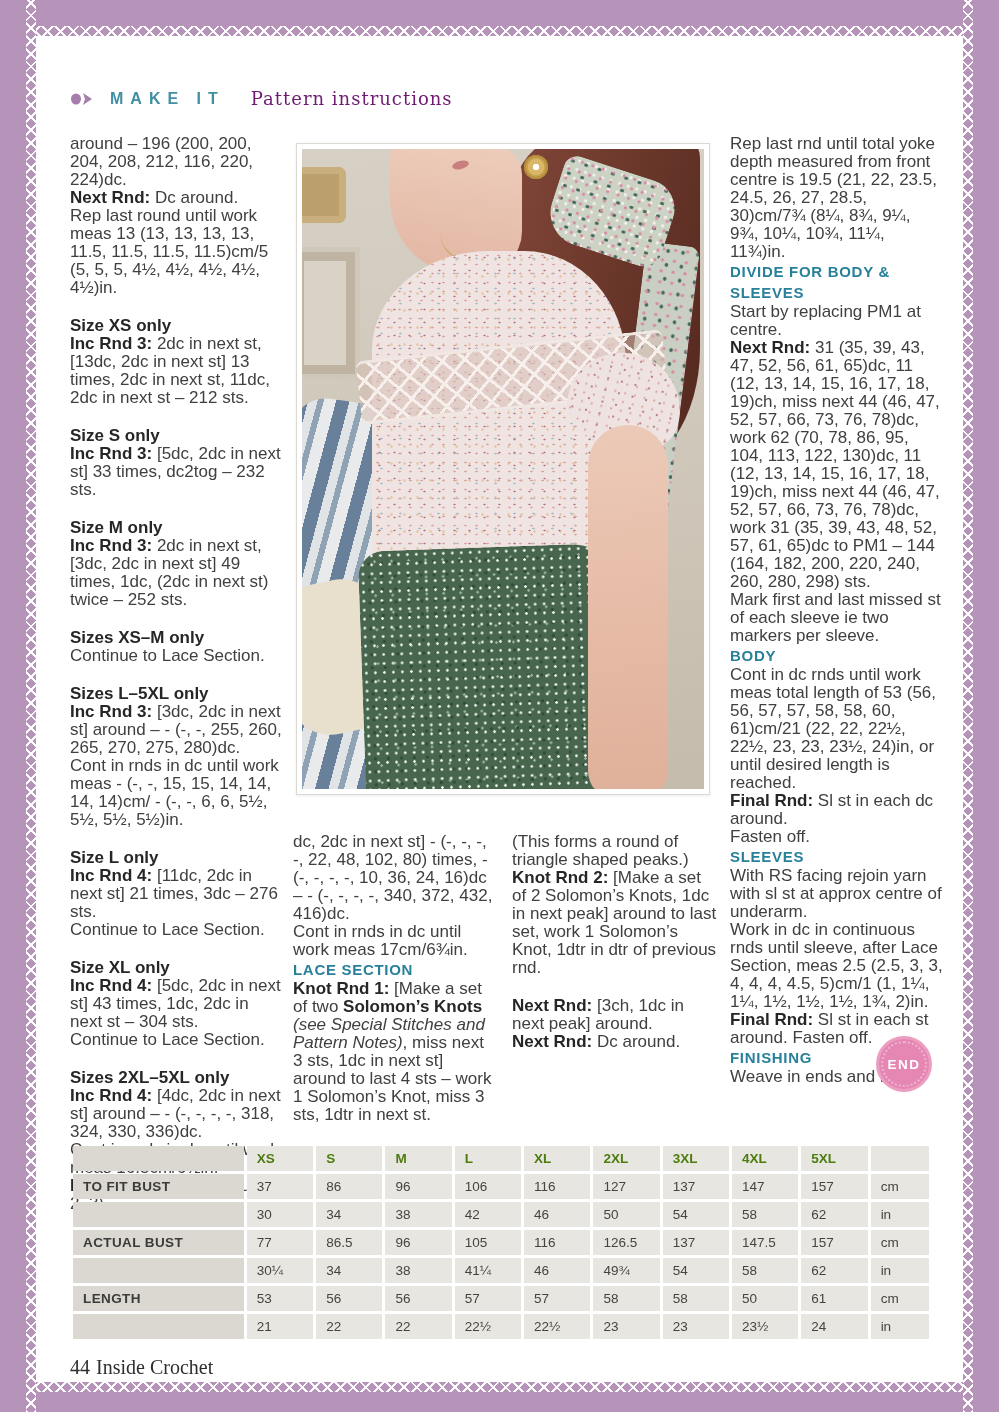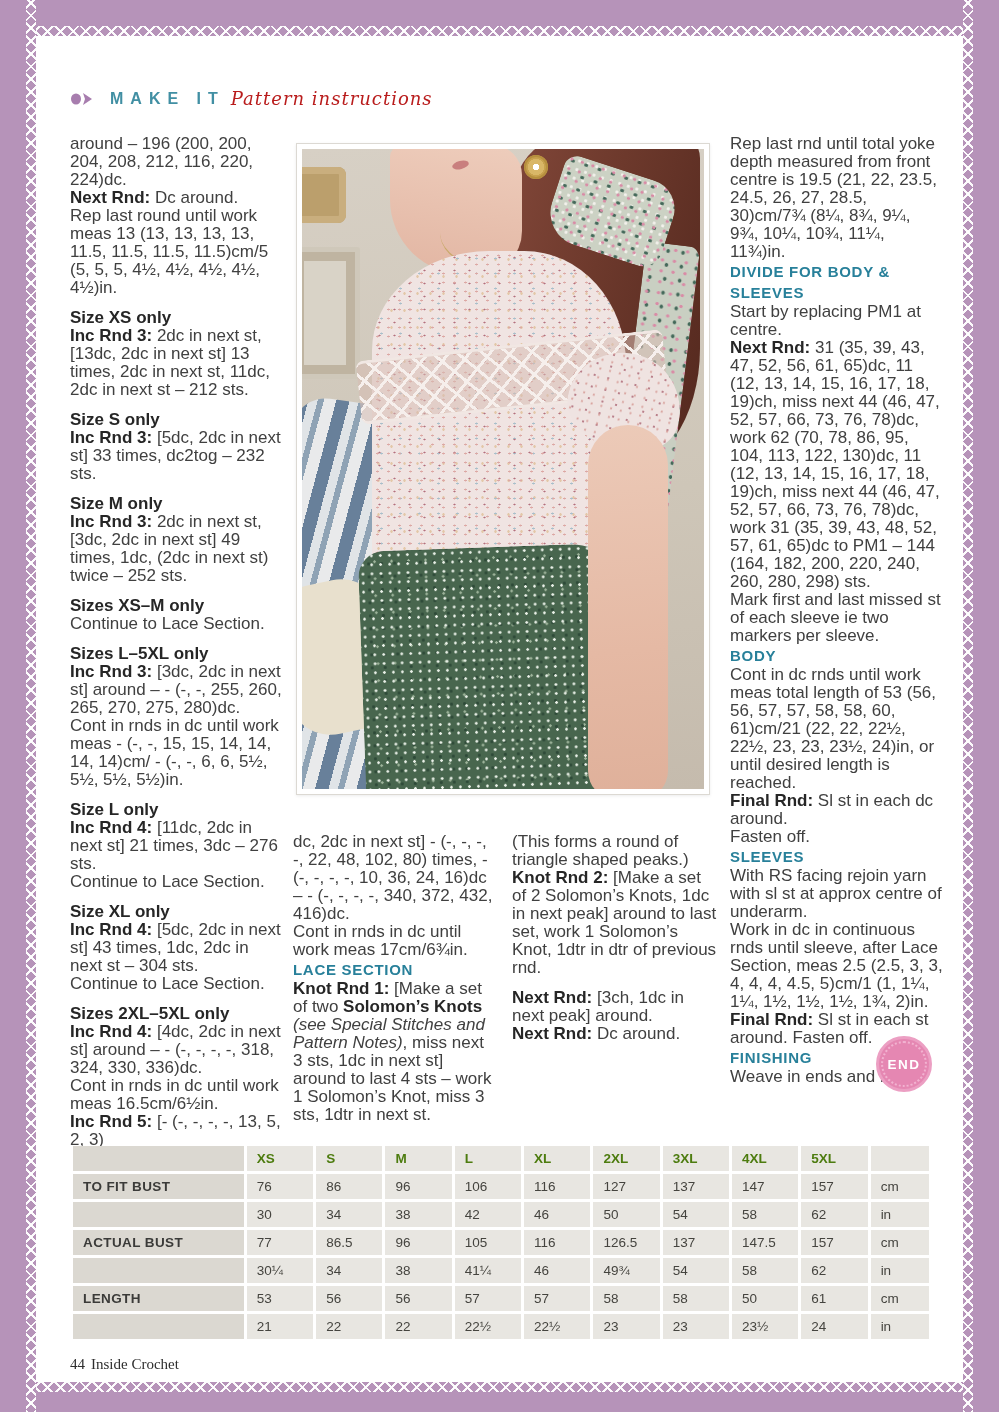--- a/index.html
+++ b/index.html
@@ -22,28 +22,28 @@
   .band-bottom::after { left:0; right:0; top:0; height:10px; }
   .band-left   { top:0; bottom:0; left:0; width:36px; }
   .band-left::after   { top:0; bottom:0; right:0; width:10px; }
   .band-right  { top:0; bottom:0; right:0; width:36px; }
   .band-right::after  { top:0; bottom:0; left:0; width:10px; }
 
   
   .kicker-row { position:absolute; left:70px; top:88px; display:flex; align-items:center; }
   .kicker-icon { width:30px; height:16px; margin-right:10px; }
   .kicker { color:#418fa3; font-weight:bold; font-size:16px; letter-spacing:7px; }
-  .kicker-script { font-family:"DejaVu Serif", serif; font-style:italic; color:#b91c1c; font-size:18px; margin-left:6px; letter-spacing:1px; }
+  .kicker-script { font-family:"DejaVu Serif", serif; color:#701a75; font-size:18px; margin-left:26px; letter-spacing:1px; }
 
   
   .col { position:absolute; }
   .para { margin:0; font-size:17px; line-height:18px; color:#404040; }
   .para .b { font-weight:bold; color:#262626; }
   .para .i { font-style:italic; }
-  .gap { margin-top:12px; }
+  .gap { margin-top:20px; }
   .sec-head { margin:0; color:#28809a; font-size:15px; line-height:21px; font-weight:bold; letter-spacing:.7px; }
   .col-left  { left:70px;  top:135px; width:213px; }
   .col-right { left:730px; top:135px; width:213px; }
   .mid-left  { left:293px; top:833px; width:202px; }
   .mid-right { left:512px; top:833px; width:206px; }
 
   
   .photo { position:absolute; left:296px; top:143px; width:412px; height:650px;
            background:#fff; border:1px solid #dcd9d3; box-shadow:0 1px 3px rgba(0,0,0,.08); }
   .scene { position:absolute; inset:5px; overflow:hidden;
@@ -113,21 +113,21 @@
 
   
   .size-table { position:absolute; left:70px; top:1143px; border-collapse:separate; border-spacing:3px;
           table-layout:fixed; width:862px; }
   .size-table th, .size-table td { background:#e8e6e1; color:#45443f; font-size:13.5px; font-weight:normal;
           text-align:left; padding:4px 10px 5px 10px; height:16px; white-space:nowrap; overflow:hidden; }
   .size-table th { font-weight:bold; color:#4d7c0f; }
   .size-table .lbl { background:#dbd8d1; font-weight:bold; color:#3b3b39; letter-spacing:.4px; }
 
   
-  .footer { position:absolute; left:70px; top:1356px; font-family:"Liberation Serif", serif; font-size:15px; color:#2e2e2e; }
+  .footer { position:absolute; left:70px; top:1356px; font-family:"Liberation Serif", serif; font-size:20px; color:#2e2e2e; }
   .footer .mag { margin-left:6px; }
 </style>
 </head>
 <body>
 
 <div class="page">
 
   <div class="band band-top"></div>
   <div class="band band-bottom"></div>
   <div class="band band-left"></div>
@@ -249,21 +249,21 @@
           <th>2XL</th>
           <th>3XL</th>
           <th>4XL</th>
           <th>5XL</th>
           <th></th>
         </tr>
       </thead>
     <tbody>
         <tr>
           <td class="lbl">TO FIT BUST</td>
-          <td>76</td>
+          <td>37</td>
           <td>86</td>
           <td>96</td>
           <td>106</td>
           <td>116</td>
           <td>127</td>
           <td>137</td>
           <td>147</td>
           <td>157</td>
           <td>cm</td>
         </tr>

